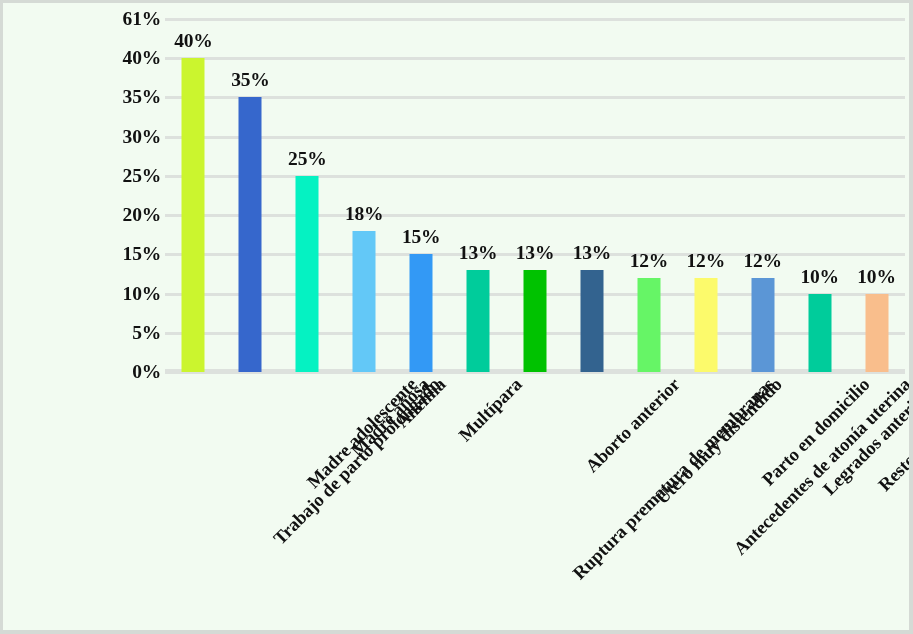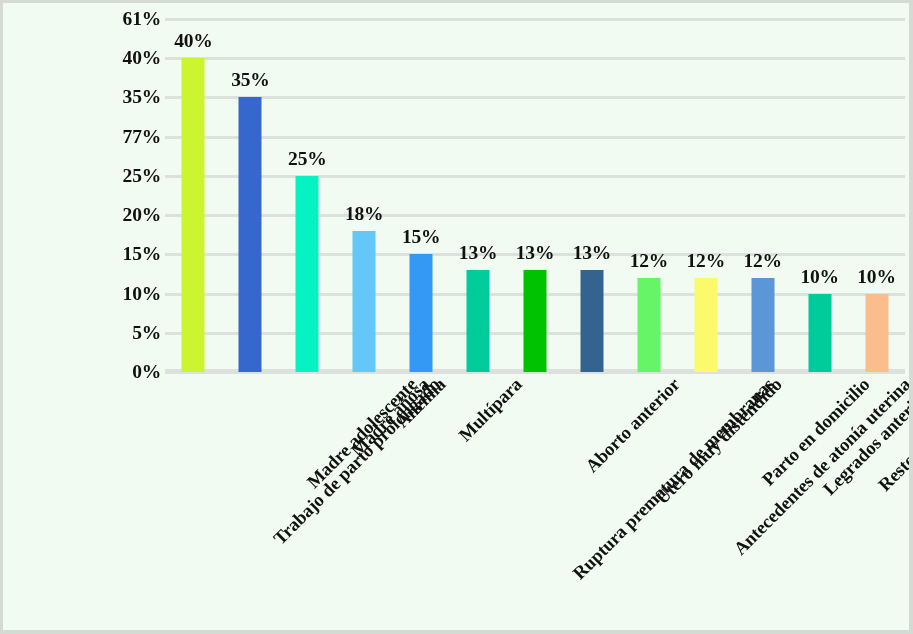--- a/index.html
+++ b/index.html
@@ -116,21 +116,21 @@
 
 <div id="chart-root">
 
   <div id="y-axis-labels">
       <div class="y-tick" style="top: 353px;">0%</div>
       <div class="y-tick" style="top: 313.778px;">5%</div>
       <div class="y-tick" style="top: 274.556px;">10%</div>
       <div class="y-tick" style="top: 235.333px;">15%</div>
       <div class="y-tick" style="top: 196.111px; font-family: Liberation Serif, serif;">20%</div>
       <div class="y-tick" style="top: 156.889px;">25%</div>
-      <div class="y-tick" style="top: 117.667px;">77%</div>
+      <div class="y-tick" style="top: 117.667px;">30%</div>
       <div class="y-tick" style="top: 78.4444px;">35%</div>
       <div class="y-tick" style="top: 39.2222px;">40%</div>
       <div class="y-tick" style="top: 0px;">61%</div>
     </div>
 
   <div id="plot-area">
     <div id="gridlines">
         <div class="gridline" style="top: 352px; background: rgb(221, 225, 221);"></div>
         <div class="gridline" style="top: 312.778px; background: rgb(221, 225, 221);"></div>
         <div class="gridline" style="top: 273.556px; background: rgb(221, 225, 221);"></div>

